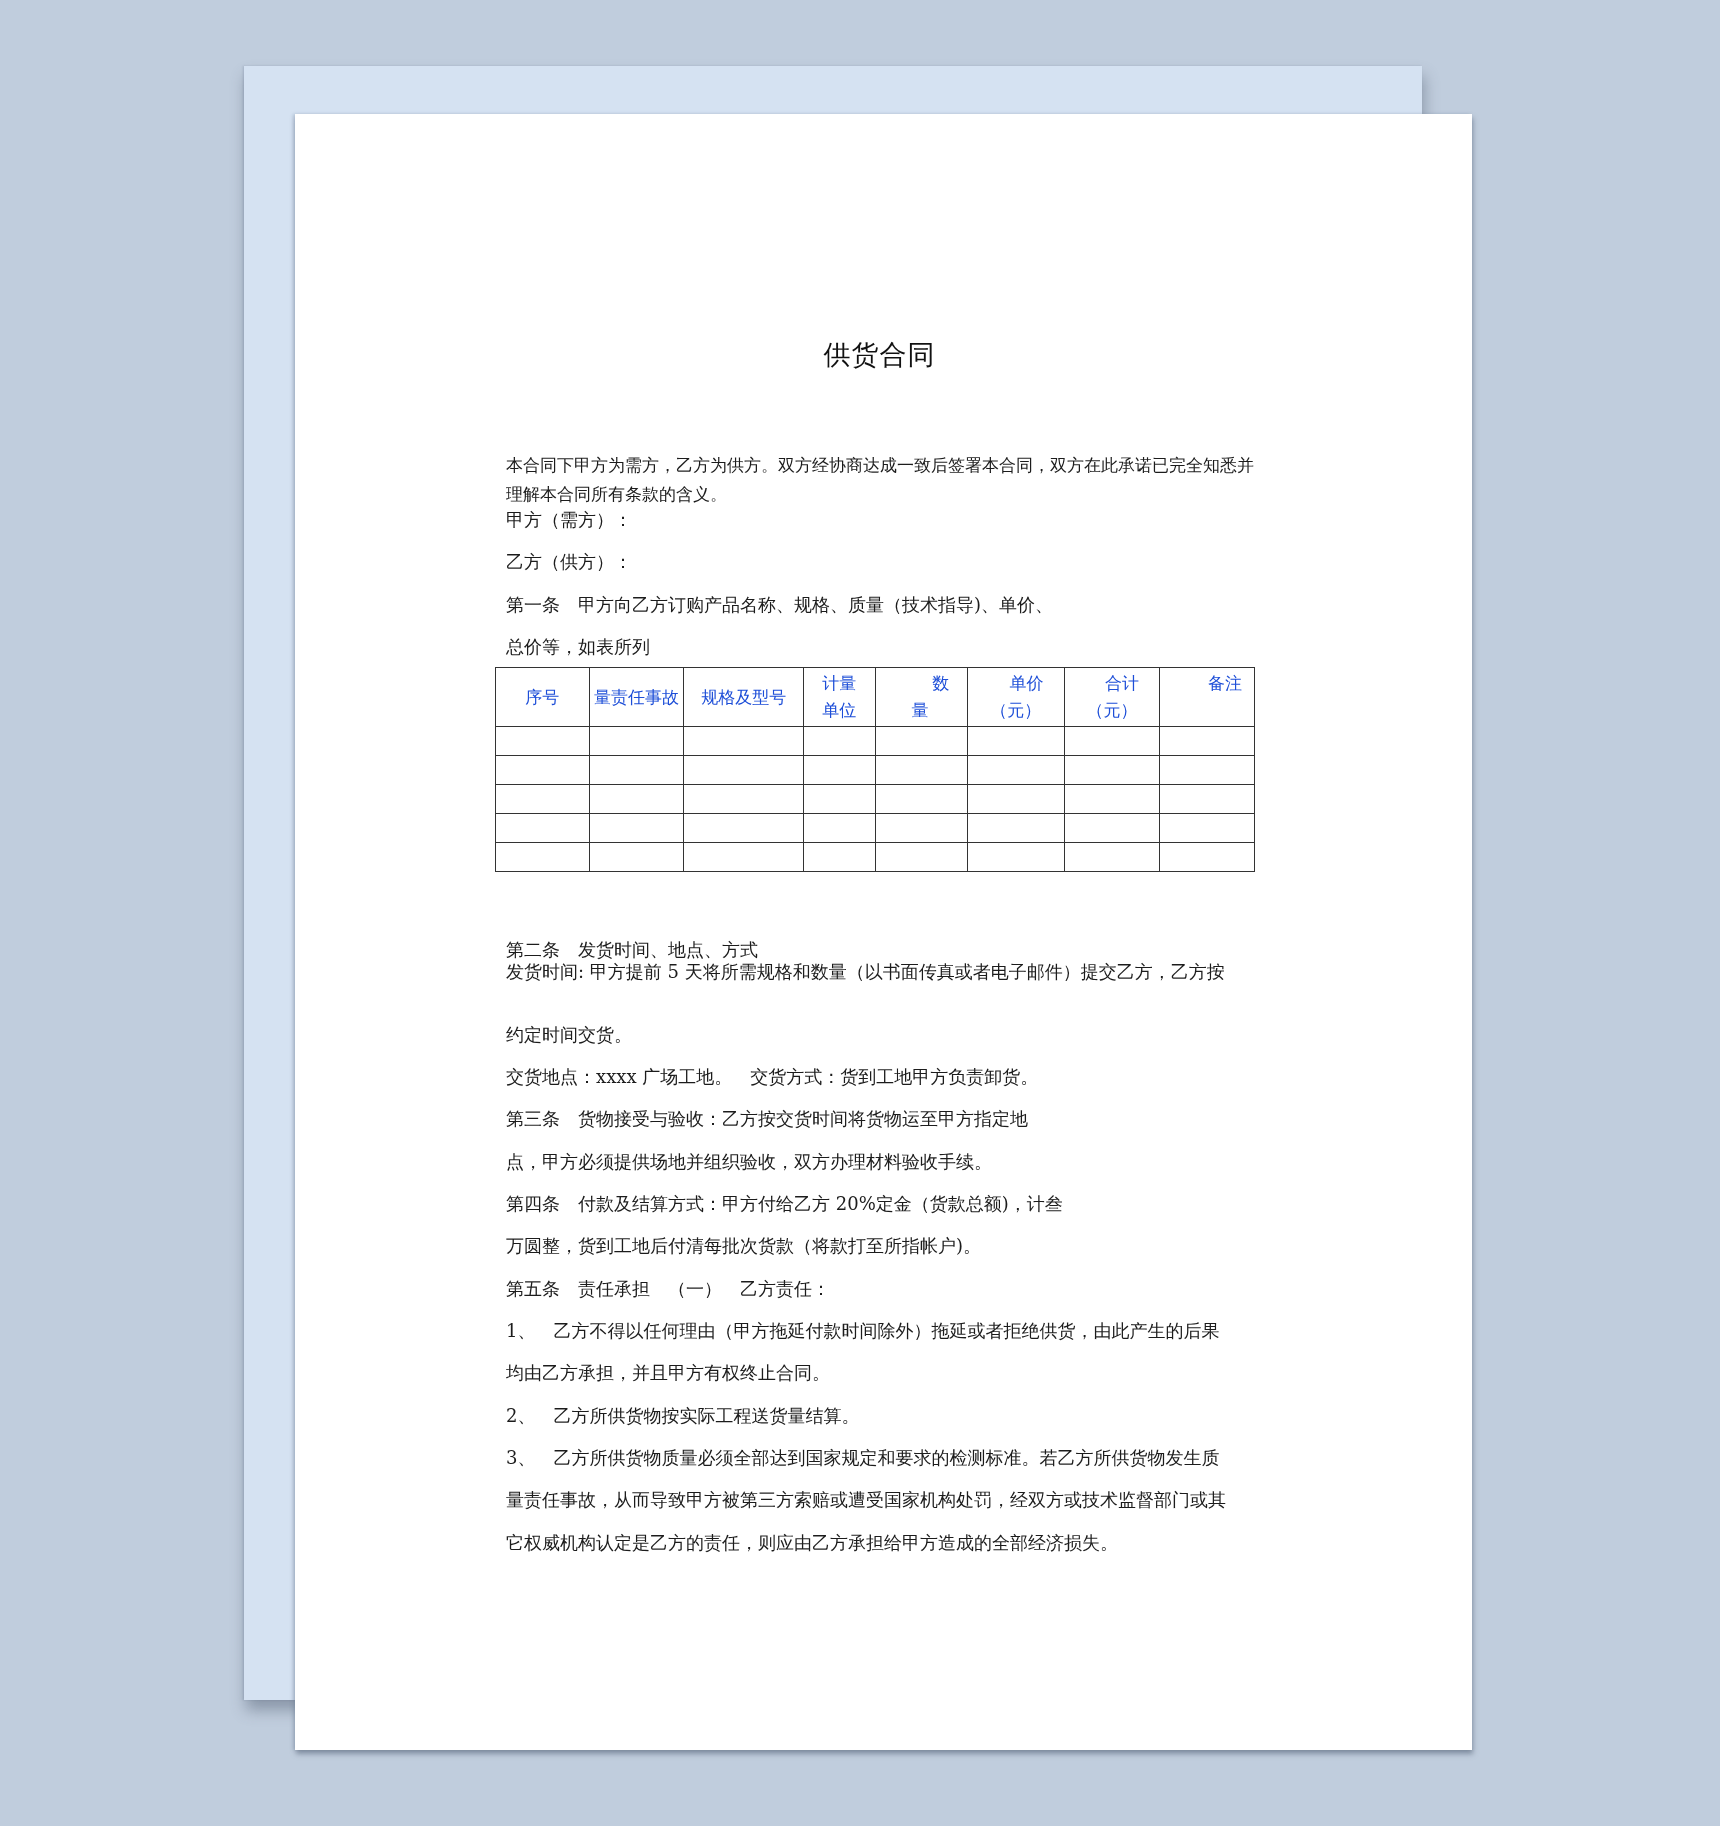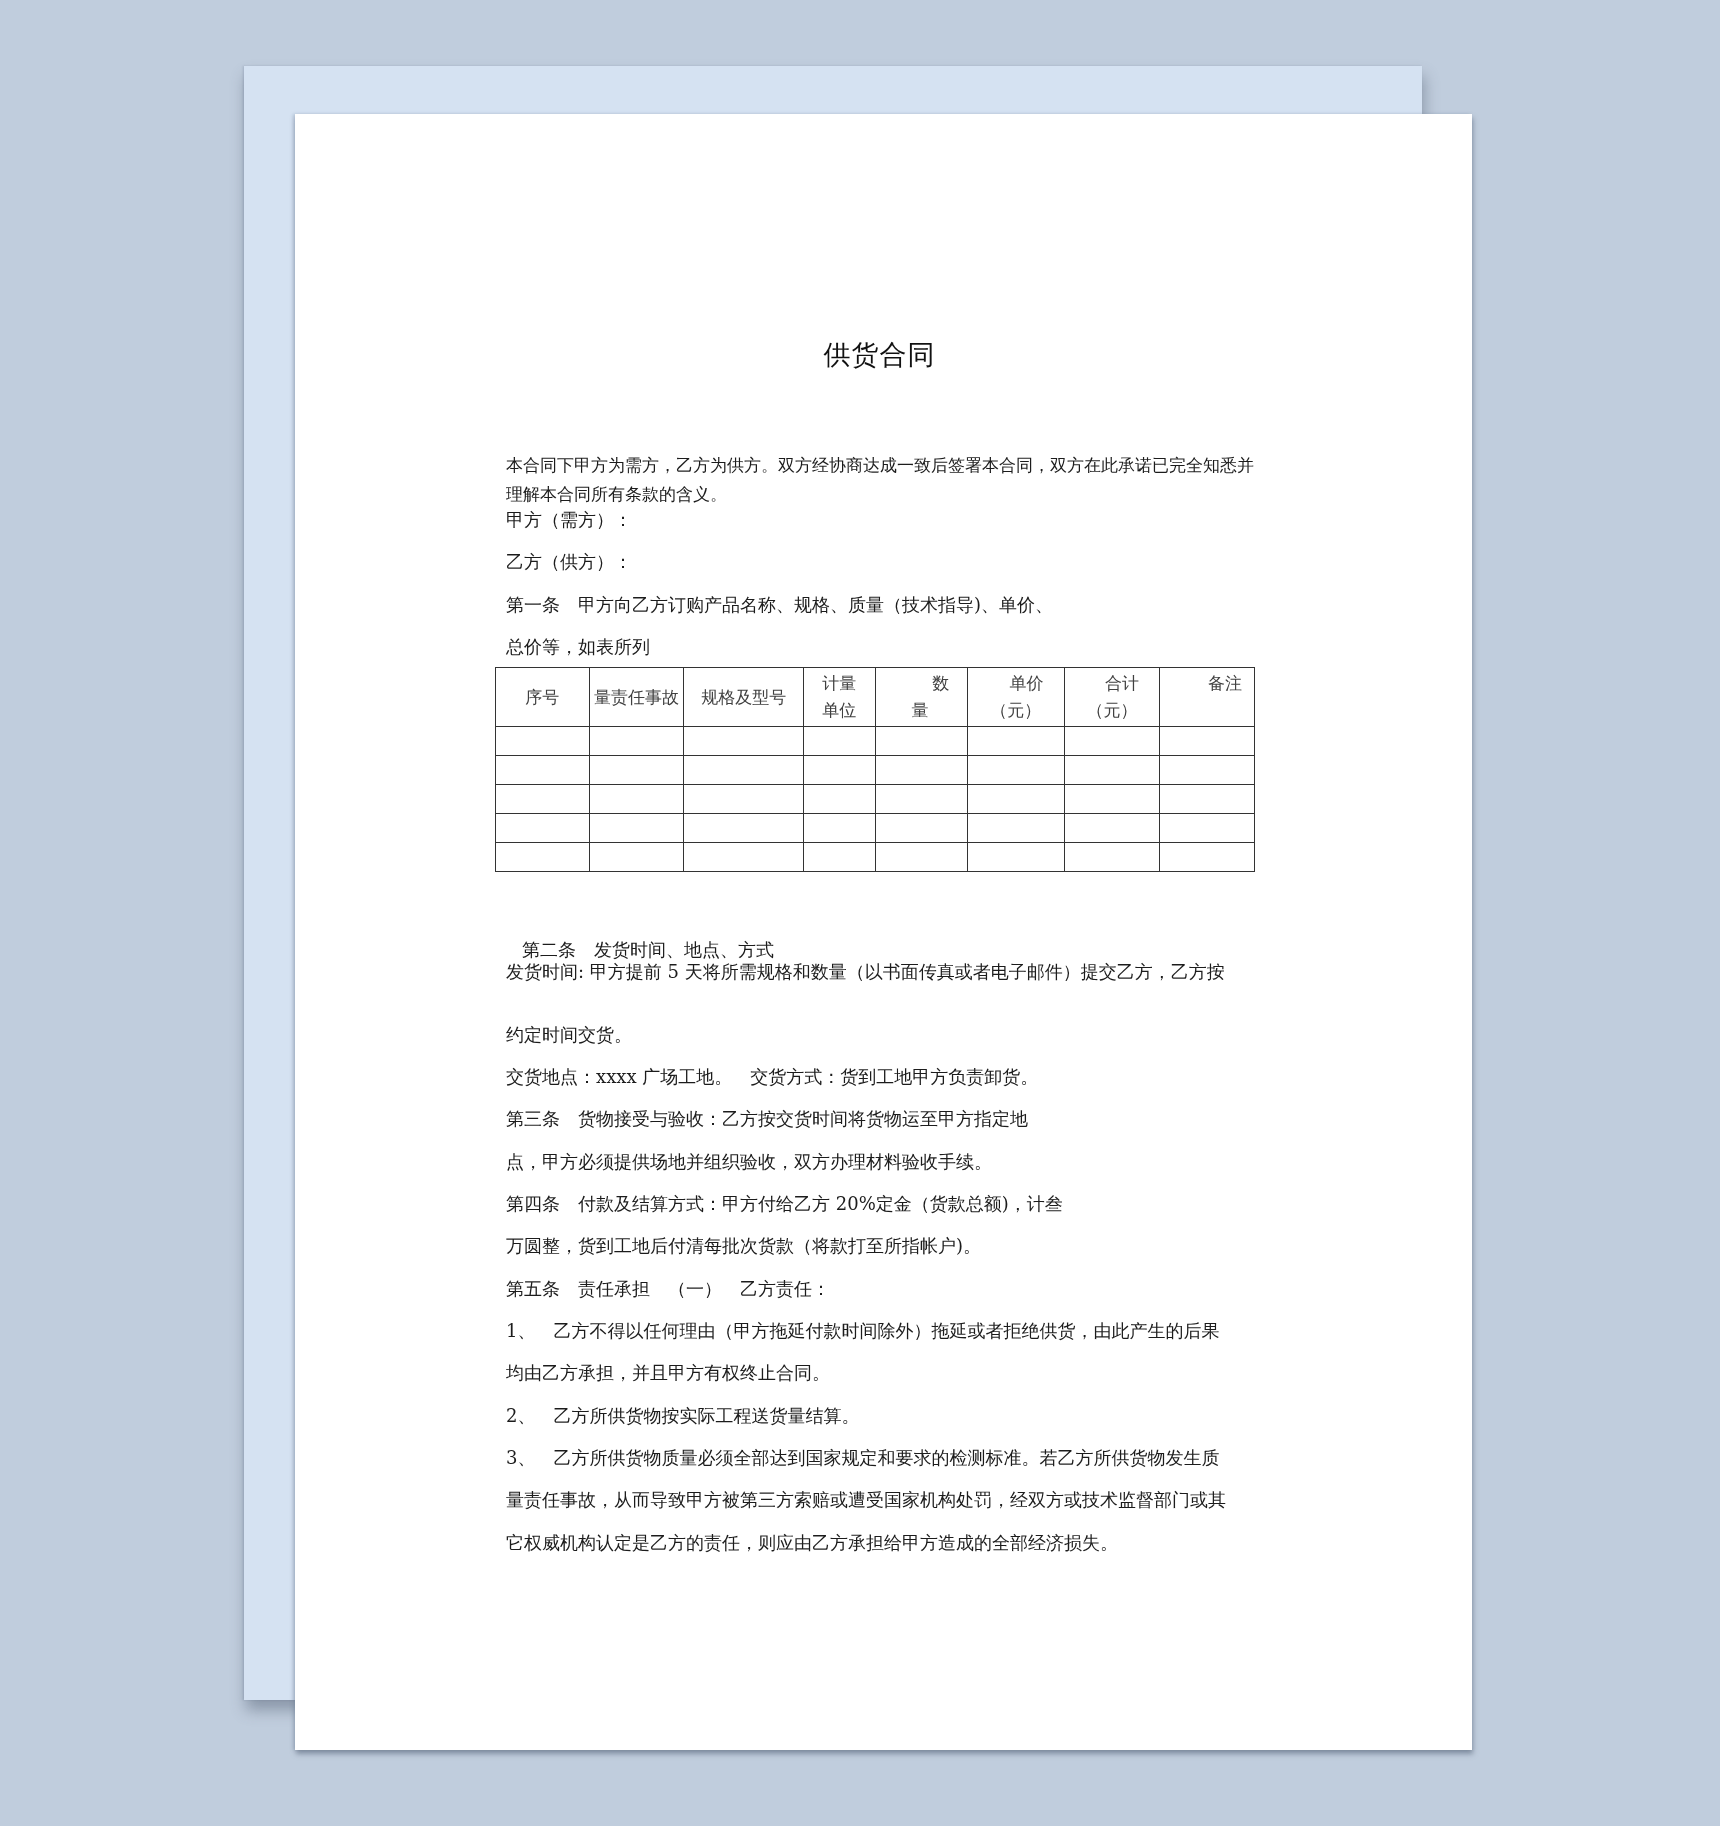--- a/index.html
+++ b/index.html
@@ -66,21 +66,21 @@
       line-height: 29px;
       color: #1c1c1c;
       margin-top: 37px;
     }
     table.goods {
       position: absolute;
       left: -11px;
       top: 553px;
       border-collapse: collapse;
       font-size: 17px;
-      color: #404040;
+      color: #1d4ed8;
     }
     table.goods td {
       border: 1.5px solid #333;
       padding: 0;
       vertical-align: middle;
     }
     table.goods tr.head td {
       height: 56px;
       line-height: 27px;
     }
@@ -190,21 +190,21 @@
         <td></td>
         <td></td>
         <td></td>
         <td></td>
         <td></td>
         <td></td>
       </tr>
     </tbody>
       </table>
 
-    <div class="p" style="top:826px;margin-left:16px;">第二条　发货时间、地点、方式</div>
+    <div class="p" style="top:826px;">第二条　发货时间、地点、方式</div>
     <div class="p" style="top:848px;">发货时间: 甲方提前 5 天将所需规格和数量（以书面传真或者电子邮件）提交乙方，乙方按</div>
     <div class="p" style="top:911px;">约定时间交货。</div>
     <div class="p" style="top:953px;">交货地点：xxxx 广场工地。　交货方式：货到工地甲方负责卸货。</div>
     <div class="p" style="top:995px;">第三条　货物接受与验收：乙方按交货时间将货物运至甲方指定地</div>
     <div class="p" style="top:1038px;">点，甲方必须提供场地并组织验收，双方办理材料验收手续。</div>
     <div class="p" style="top:1080px;">第四条　付款及结算方式：甲方付给乙方 20%定金（货款总额)，计叁</div>
     <div class="p" style="top:1122px;">万圆整，货到工地后付清每批次货款（将款打至所指帐户)。</div>
     <div class="p" style="top:1165px;">第五条　责任承担　（一）　乙方责任：</div>
     <div class="p" style="top:1207px;">1、　乙方不得以任何理由（甲方拖延付款时间除外）拖延或者拒绝供货，由此产生的后果</div>
     <div class="p" style="top:1249px;">均由乙方承担，并且甲方有权终止合同。</div>

